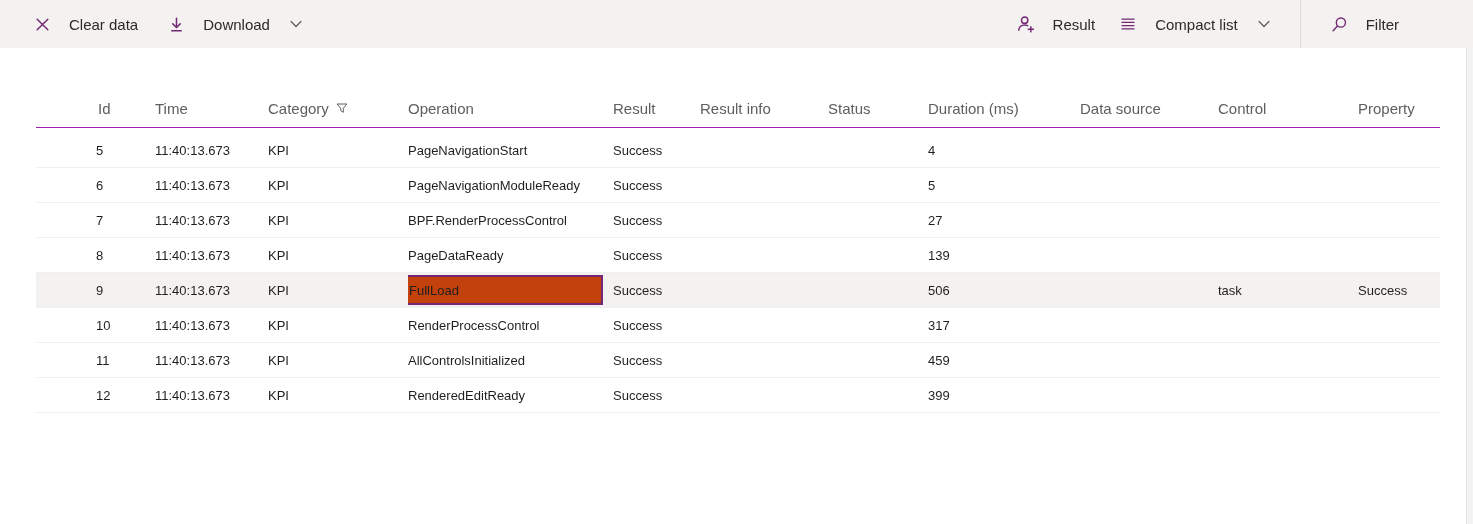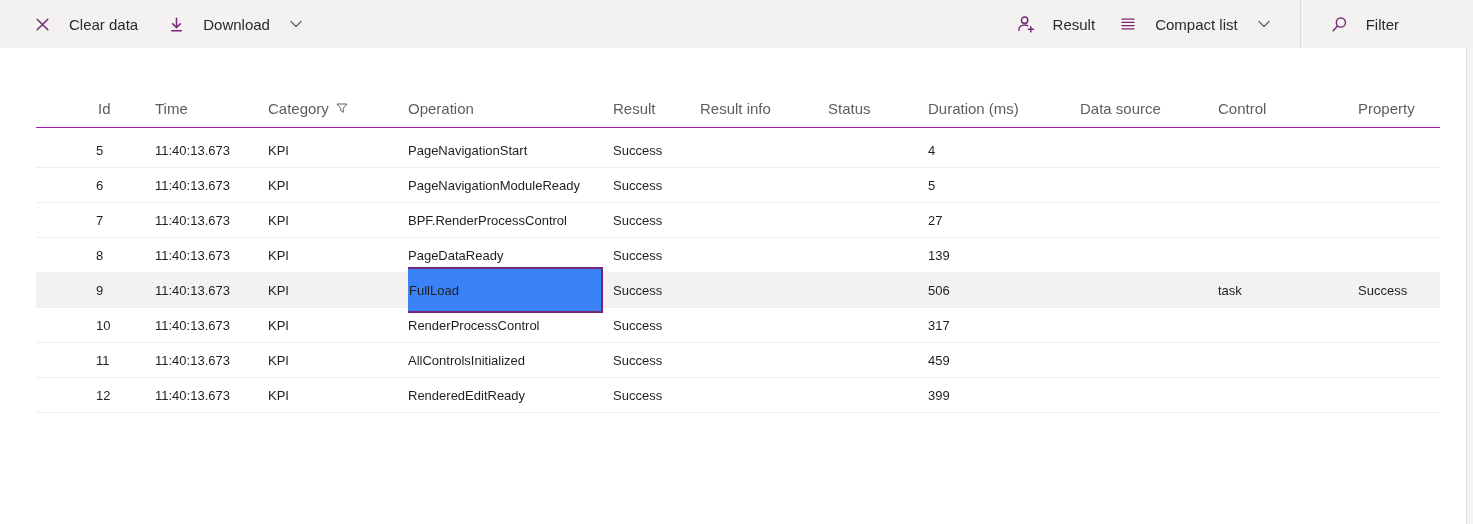--- a/index.html
+++ b/index.html
@@ -60,22 +60,22 @@
     border-bottom: 1px solid #f0efee;
     font-size: 13px;
     color: #201f1e;
     cursor: pointer;
   }
   .grid-row.selected { background: #f3f2f1; }
   .cell { overflow: hidden; white-space: nowrap; }
   .cell.col-id { padding-left: 60px; }
   .op-box {
     border: 2px solid #742774;
-    background: #3b82f6;
-    height: 46px;
+    background: #c2410c;
+    height: 30px;
     width: 208px;
     margin-left: -13px;
     padding-left: 12px;
     display: flex; align-items: center;
   }
 </style>
 </head>
 <body>
 
 <div class="toolbar">

